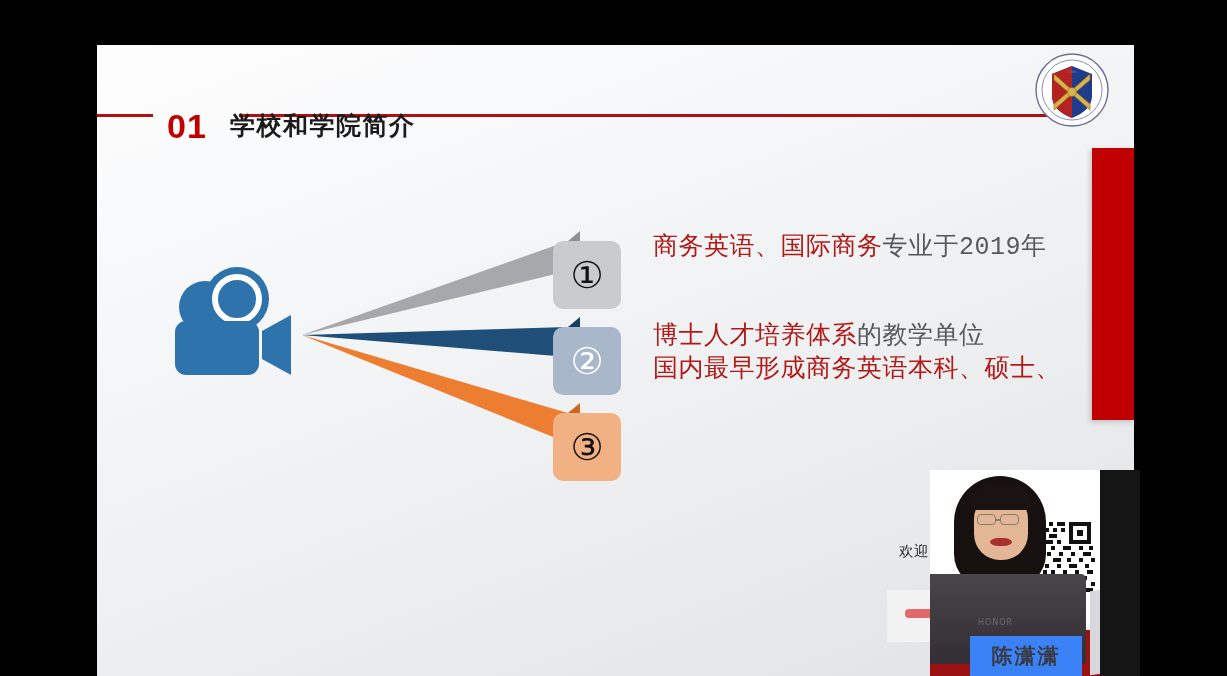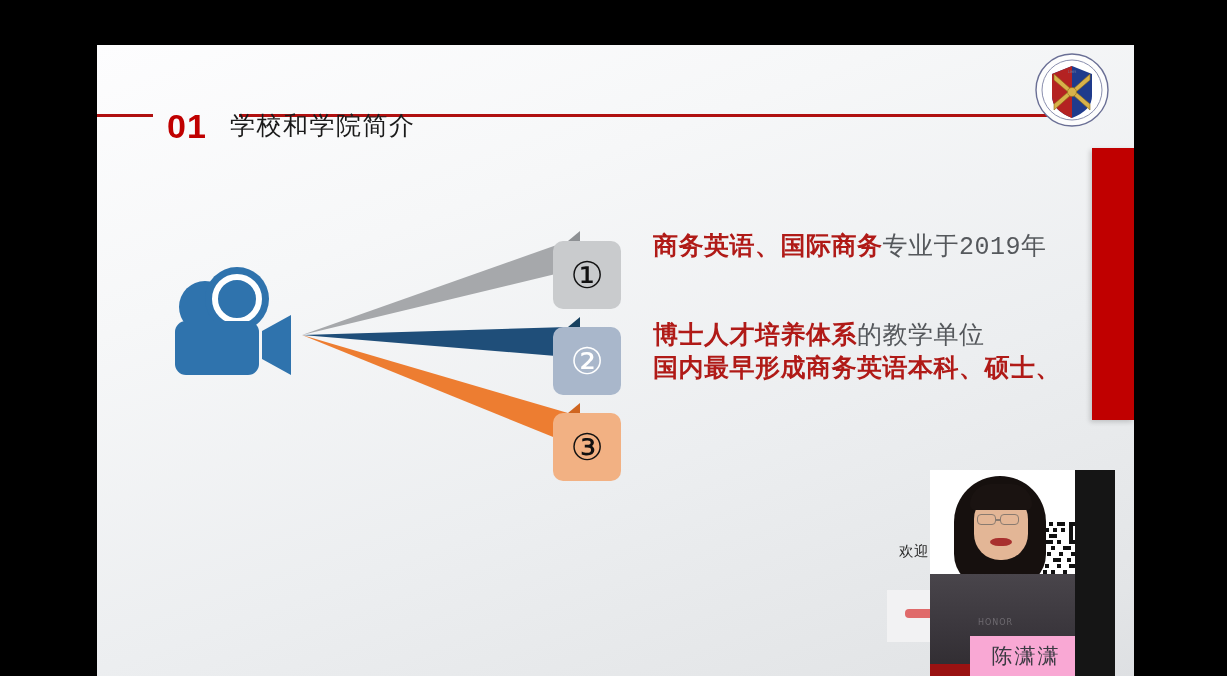--- a/index.html
+++ b/index.html
@@ -25,21 +25,21 @@
   }
 
   
   .hdr-num {
     position:absolute; left:70px; top:64px;
     font-size:34px; font-weight:bold; color:#c00000;
     letter-spacing:1px; line-height:1;
   }
   .hdr-title {
     position:absolute; left:133px; top:68px;
-    font-size:25px; font-weight:normal; color:#1a1a1a;
+    font-size:25px; font-weight:bold; color:#1a1a1a;
     letter-spacing:1.5px; line-height:1;text-align:center;
   }
   .hdr-rule-short {
     position:absolute; left:0px; top:69px;
     width:56px; height:3px; background:#b01010;
   }
   .hdr-rule-long {
     position:absolute; left:142px; top:69px;
     width:820px; height:3px; background:#b01010;
   }
@@ -94,21 +94,21 @@
     left:556px;
     width:480px;
     font-family:"DejaVu Serif", serif;
     font-size:25px;
     line-height:1.22;
     letter-spacing:0.5px;
   }
   .t1 { top:186px; }
   .t2 { top:275px; font-weight:bold; }
   .t3 { top:363px; }
-  .red  { color:#b01a17; font-weight:bold; }
+  .red  { color:#b01a17; font-weight:normal; }
   .gray { color:#55585c; font-weight:normal;font-family:Liberation Mono, monospace; }
   .fade3 { color:#4a4d50; }
   .fade3 .l2 { opacity:.62; }
 
   
   .qr-cap {
     position:absolute; left:762px; top:496px;
     width:230px;
     text-align:center;
     font-family:"DejaVu Sans", sans-serif;
@@ -125,21 +125,21 @@
   .qr-redline {
     position:absolute; left:808px; top:564px;
     width:84px; height:9px;
     background:#e06a6a; border-radius:4px;
   }
 
   
   #webcam {
     position:absolute;
     left:930px; top:470px;
-    width:185px; height:206px;
+    width:210px; height:206px;
     overflow:hidden;
   }
   .wc-bg { position:absolute; inset:0; background:#ffffff; }
   .wc-redstrip { position:absolute; left:0; bottom:0; width:100%; height:46px; background:#9a1212; }
   .wc-darkright { position:absolute; right:0; top:0; width:40px; height:100%; background:#151515; }
 
   
   .wc-qr {
     position:absolute; left:95px; top:48px;
     width:76px; height:78px;
@@ -189,22 +189,22 @@
     border-radius:5px 5px 3px 3px;
   }
   .wc-laptop-logo {
     position:absolute; left:48px; top:148px;
     font-size:8px; color:#6e6a70; letter-spacing:1px;
     font-family:"DejaVu Sans", sans-serif;
   }
   .wc-namecard {
     position:absolute; left:40px; top:166px;
     width:112px; height:40px;
-    background:#f9a8d4;
-    display:flex; align-items:center; justify-content:center;
+    background:#3b82f6;
+    display:flex; align-items:center; justify-content:center;font-weight:bold;
   }
   .wc-name {
     font-family:"DejaVu Sans", sans-serif;
     font-size:21px; color:#3a3a42; letter-spacing:2px;
   }
   .wc-tablet {
     position:absolute; left:160px; top:118px;
     width:46px; height:84px;
     background:#d8d8dc;
     transform:skewY(-8deg);

